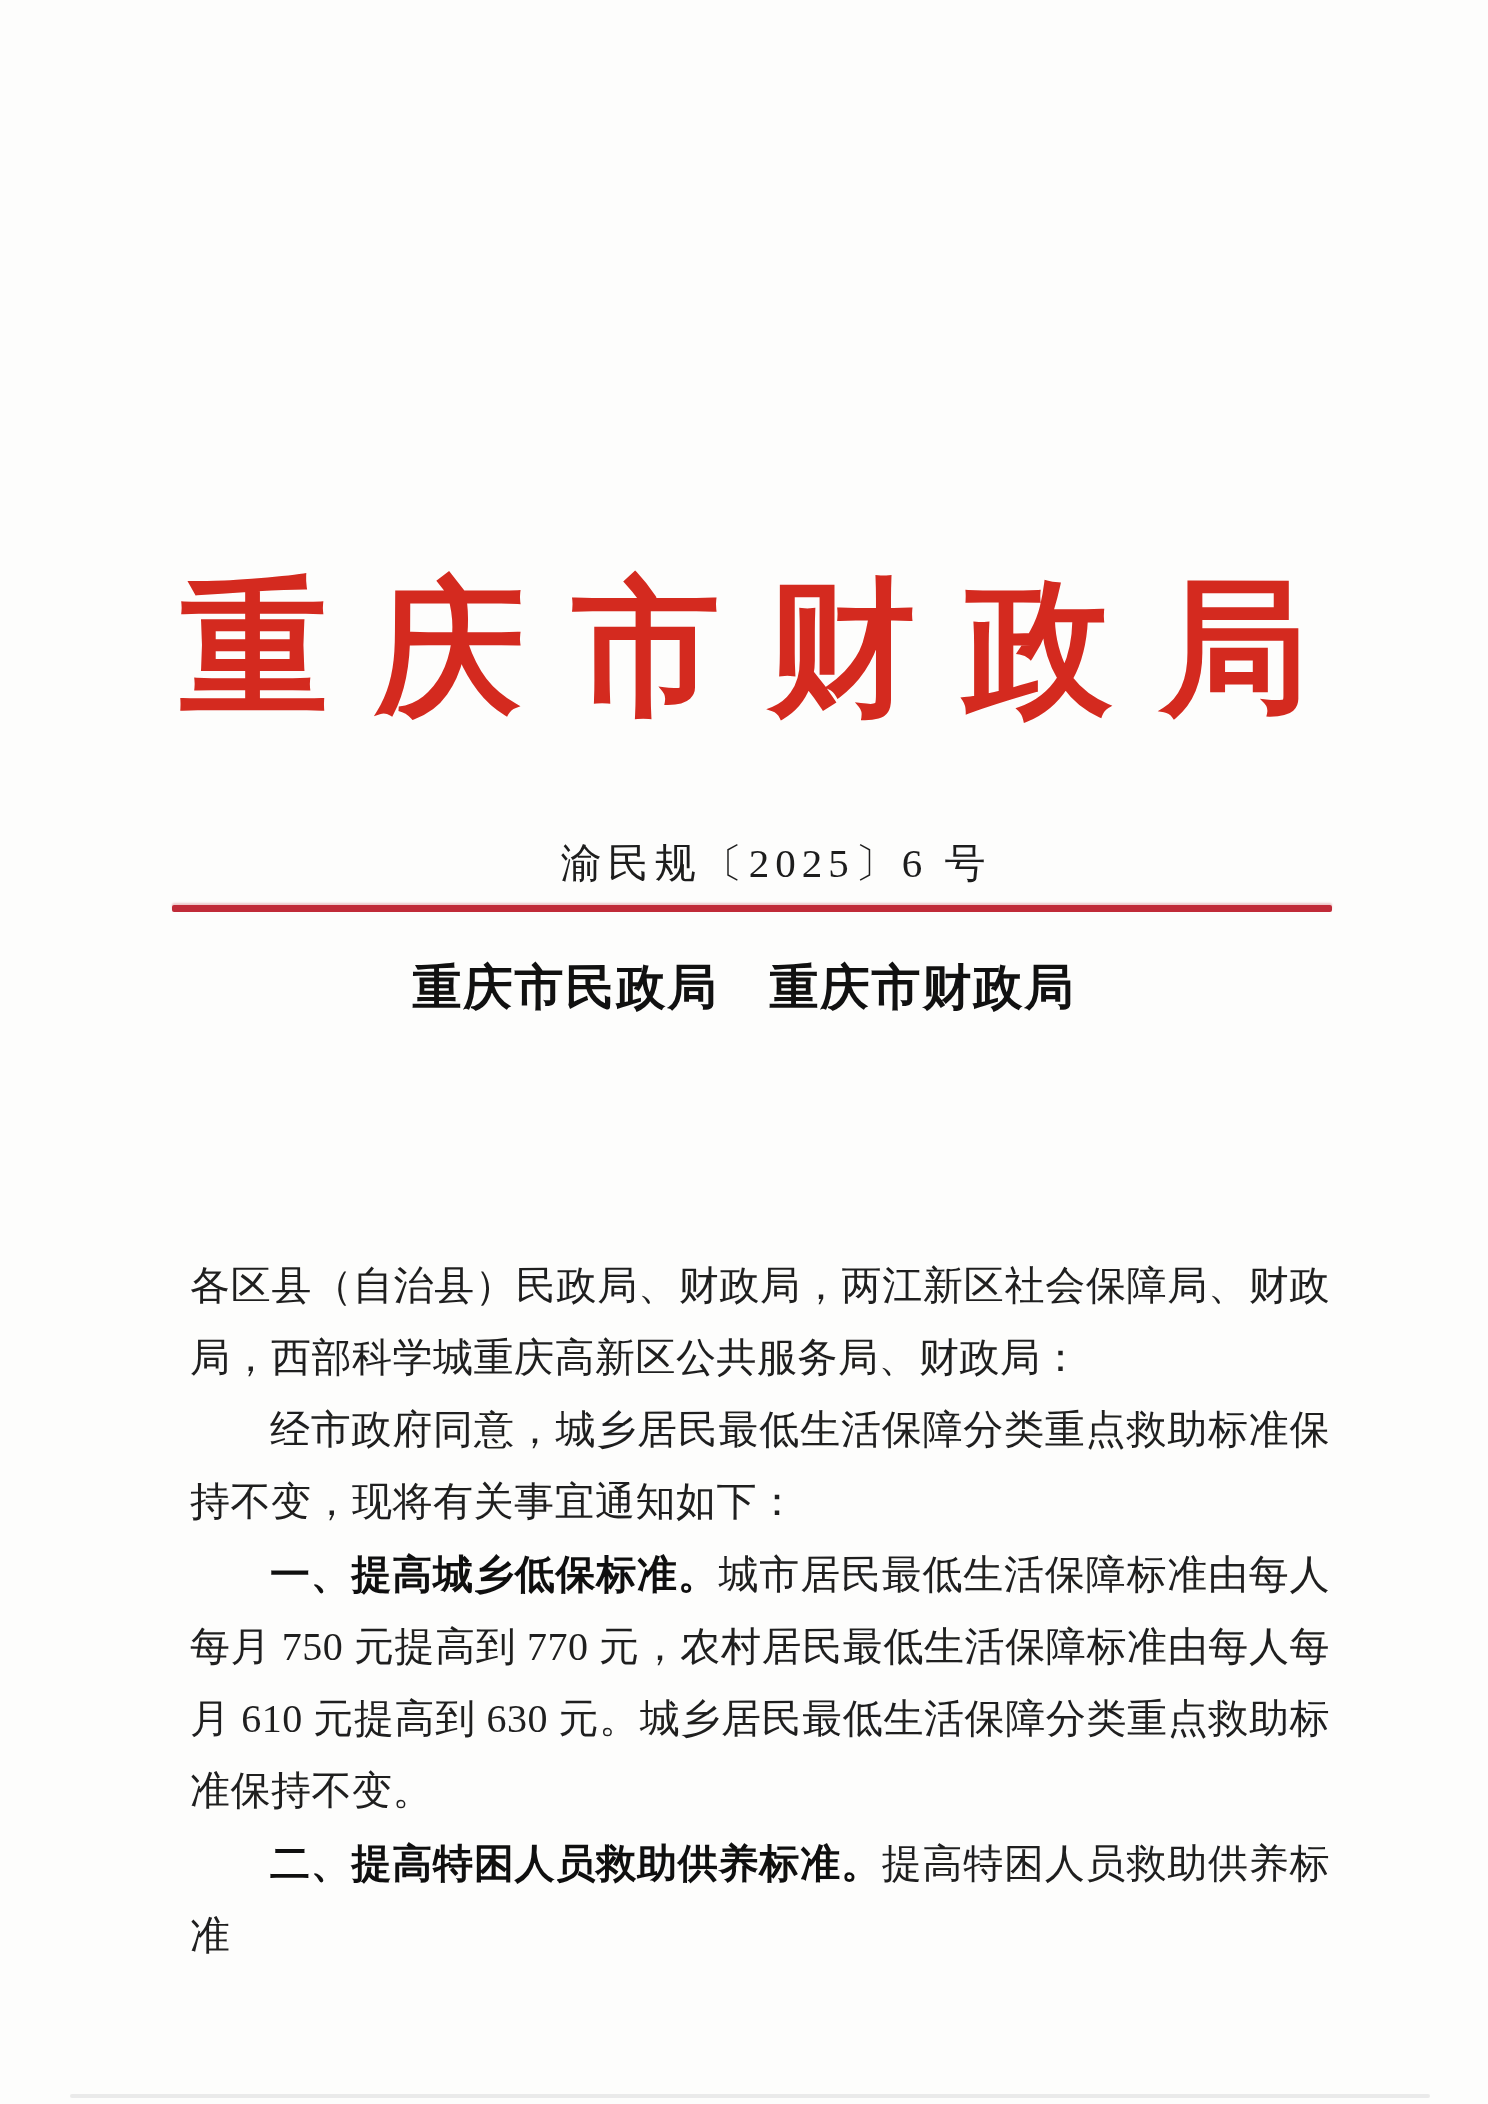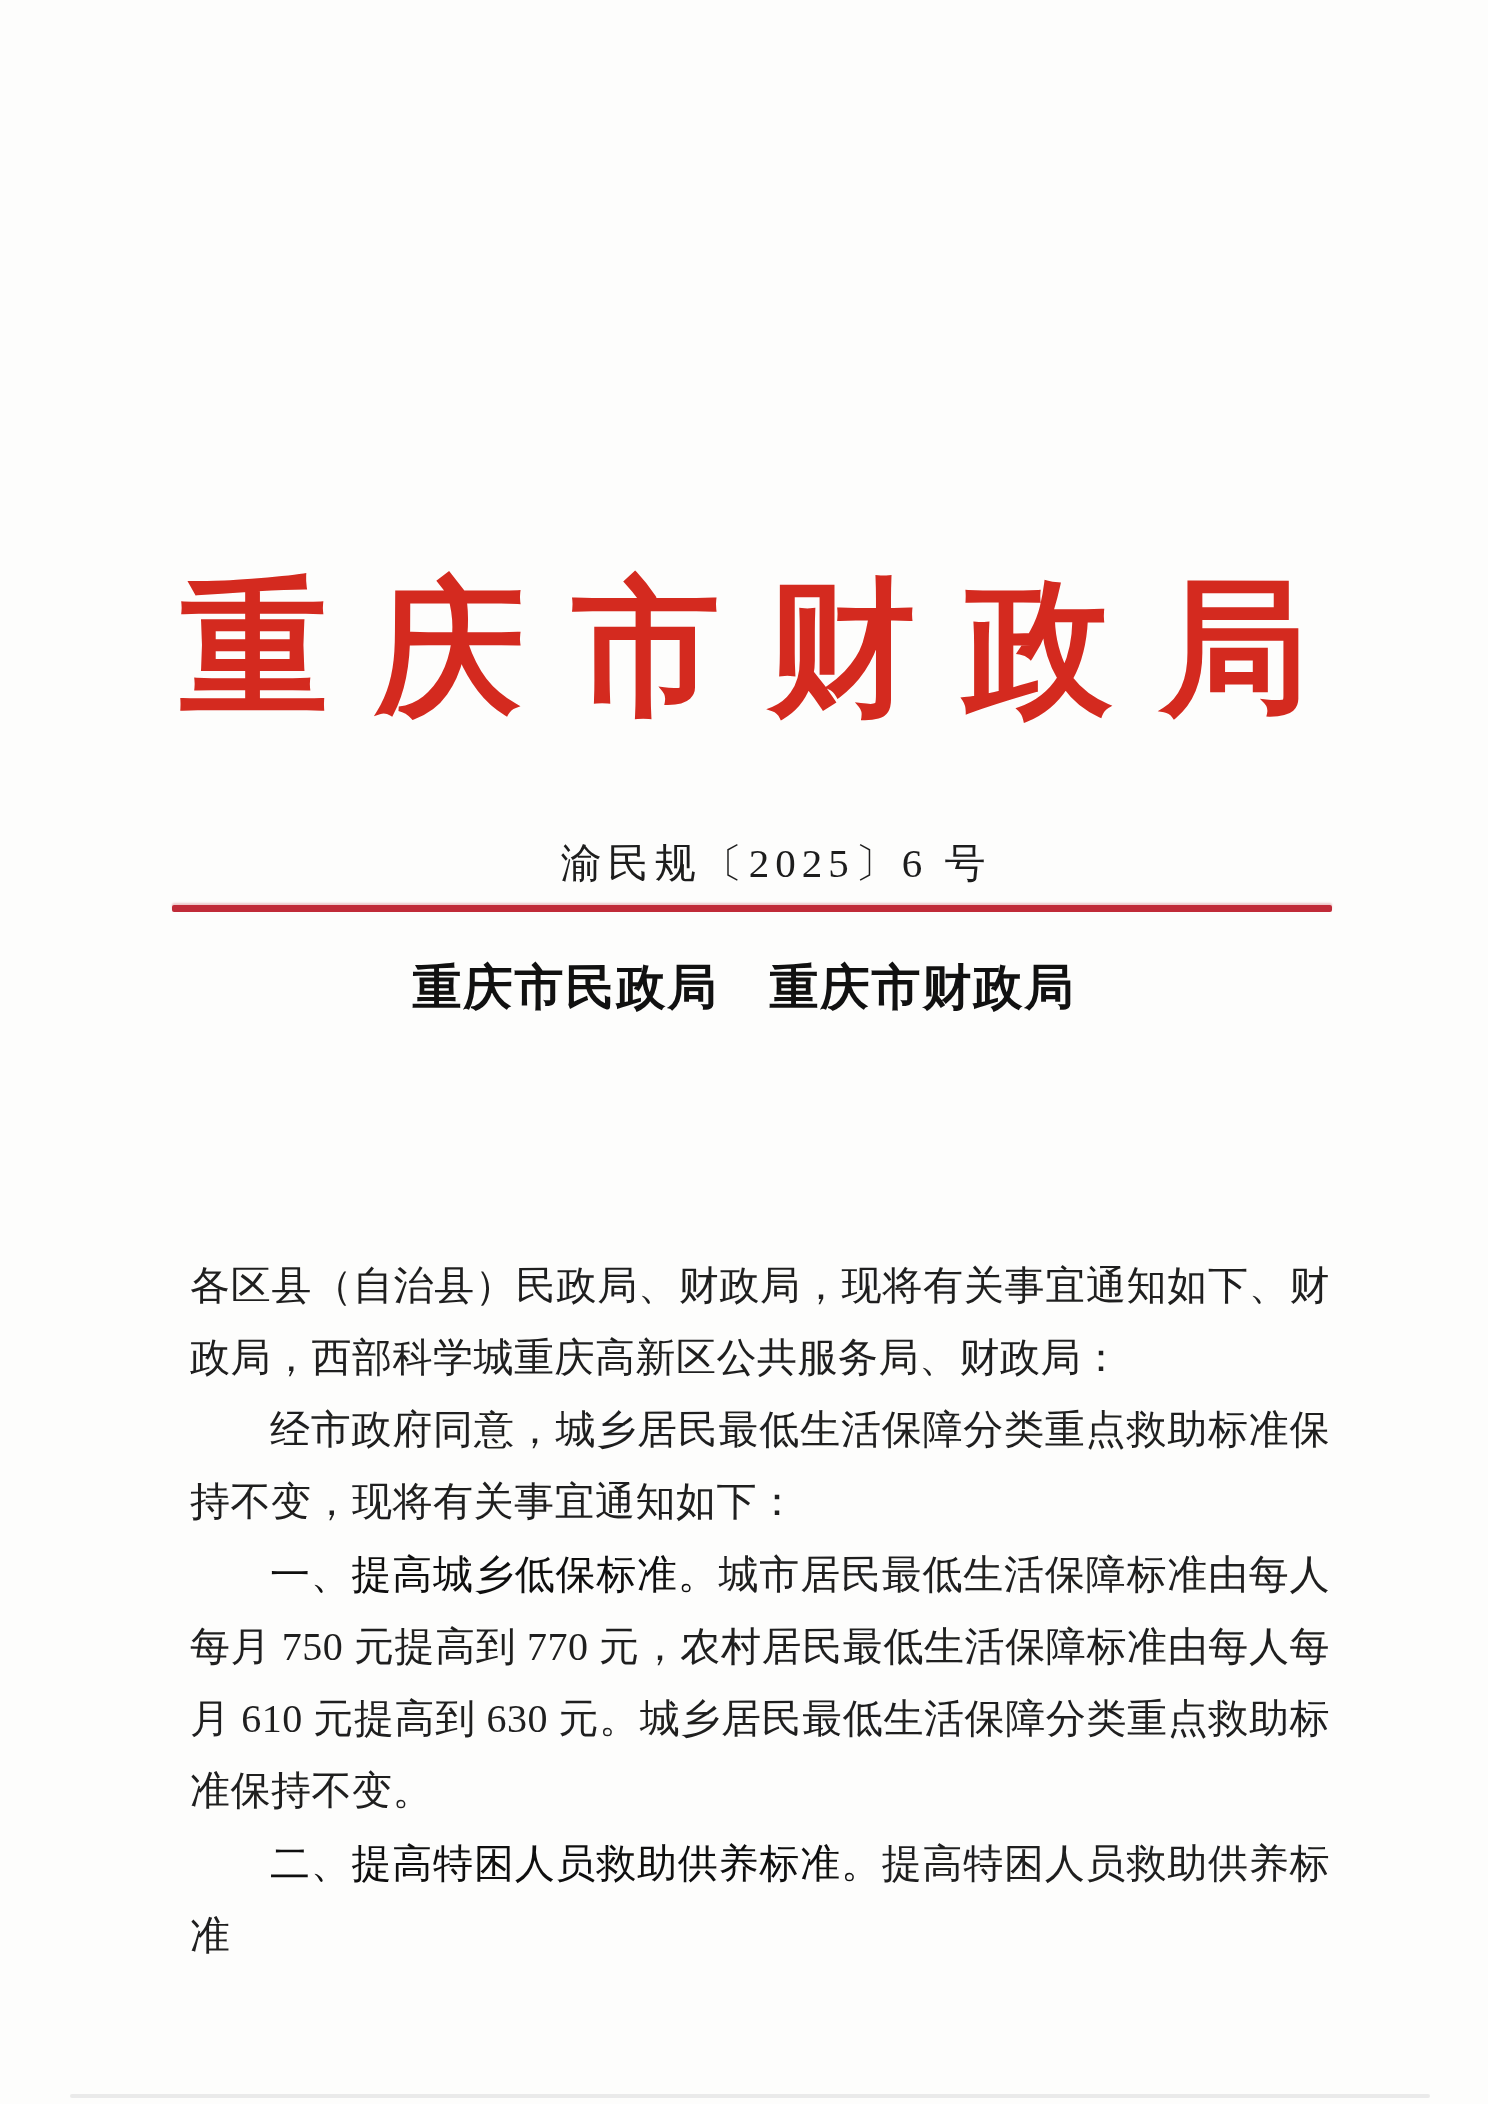--- a/index.html
+++ b/index.html
@@ -73,21 +73,21 @@
     letter-spacing:0.5px;
     text-align:justify;
     text-justify:inter-character;
     color:#1f1f1f;
   }
   .para{margin:0;padding:0;}
   .para.indent{text-indent:80px;}
   .run{font-family:"Liberation Serif", serif;}
   .bold-run{
     font-family:"Liberation Sans", sans-serif;
-    font-weight:400;
+    font-weight:700;
     color:#0f0f0f;
   }
   
   .scan-edge{
     position:absolute;
     left:70px;top:2094px;
     width:1360px;height:4px;
     background:#dadada;
     opacity:0.55;
     border-radius:2px;
@@ -103,21 +103,21 @@
 
   <div class="doc-number">渝民规〔2025〕6 号</div>
 
   <div class="red-rule"></div>
 
   <div class="title-block">
     <div>重庆市民政局　重庆市财政局</div>
   </div>
 
   <div class="body-block" id="document-body">
-      <p class="para"><span class="run">各区县（自治县）民政局、财政局，现将有关事宜通知如下、财政局，西部科学城重庆高新区公共服务局、财政局：</span></p>
+      <p class="para"><span class="run">各区县（自治县）民政局、财政局，两江新区社会保障局、财政局，西部科学城重庆高新区公共服务局、财政局：</span></p>
       <p class="para indent"><span class="run">经市政府同意，城乡居民最低生活保障分类重点救助标准保持不变，现将有关事宜通知如下：</span></p>
       <p class="para indent"><span class="run bold-run">一、提高城乡低保标准。</span><span class="run">城市居民最低生活保障标准由每人每月 750 元提高到 770 元，农村居民最低生活保障标准由每人每月 610 元提高到 630 元。城乡居民最低生活保障分类重点救助标准保持不变。</span></p>
       <p class="para indent"><span class="run bold-run">二、提高特困人员救助供养标准。</span><span class="run">提高特困人员救助供养标准</span></p>
     </div>
 
   <div class="scan-edge"></div>
 
 </div>
 
 </body></html>

